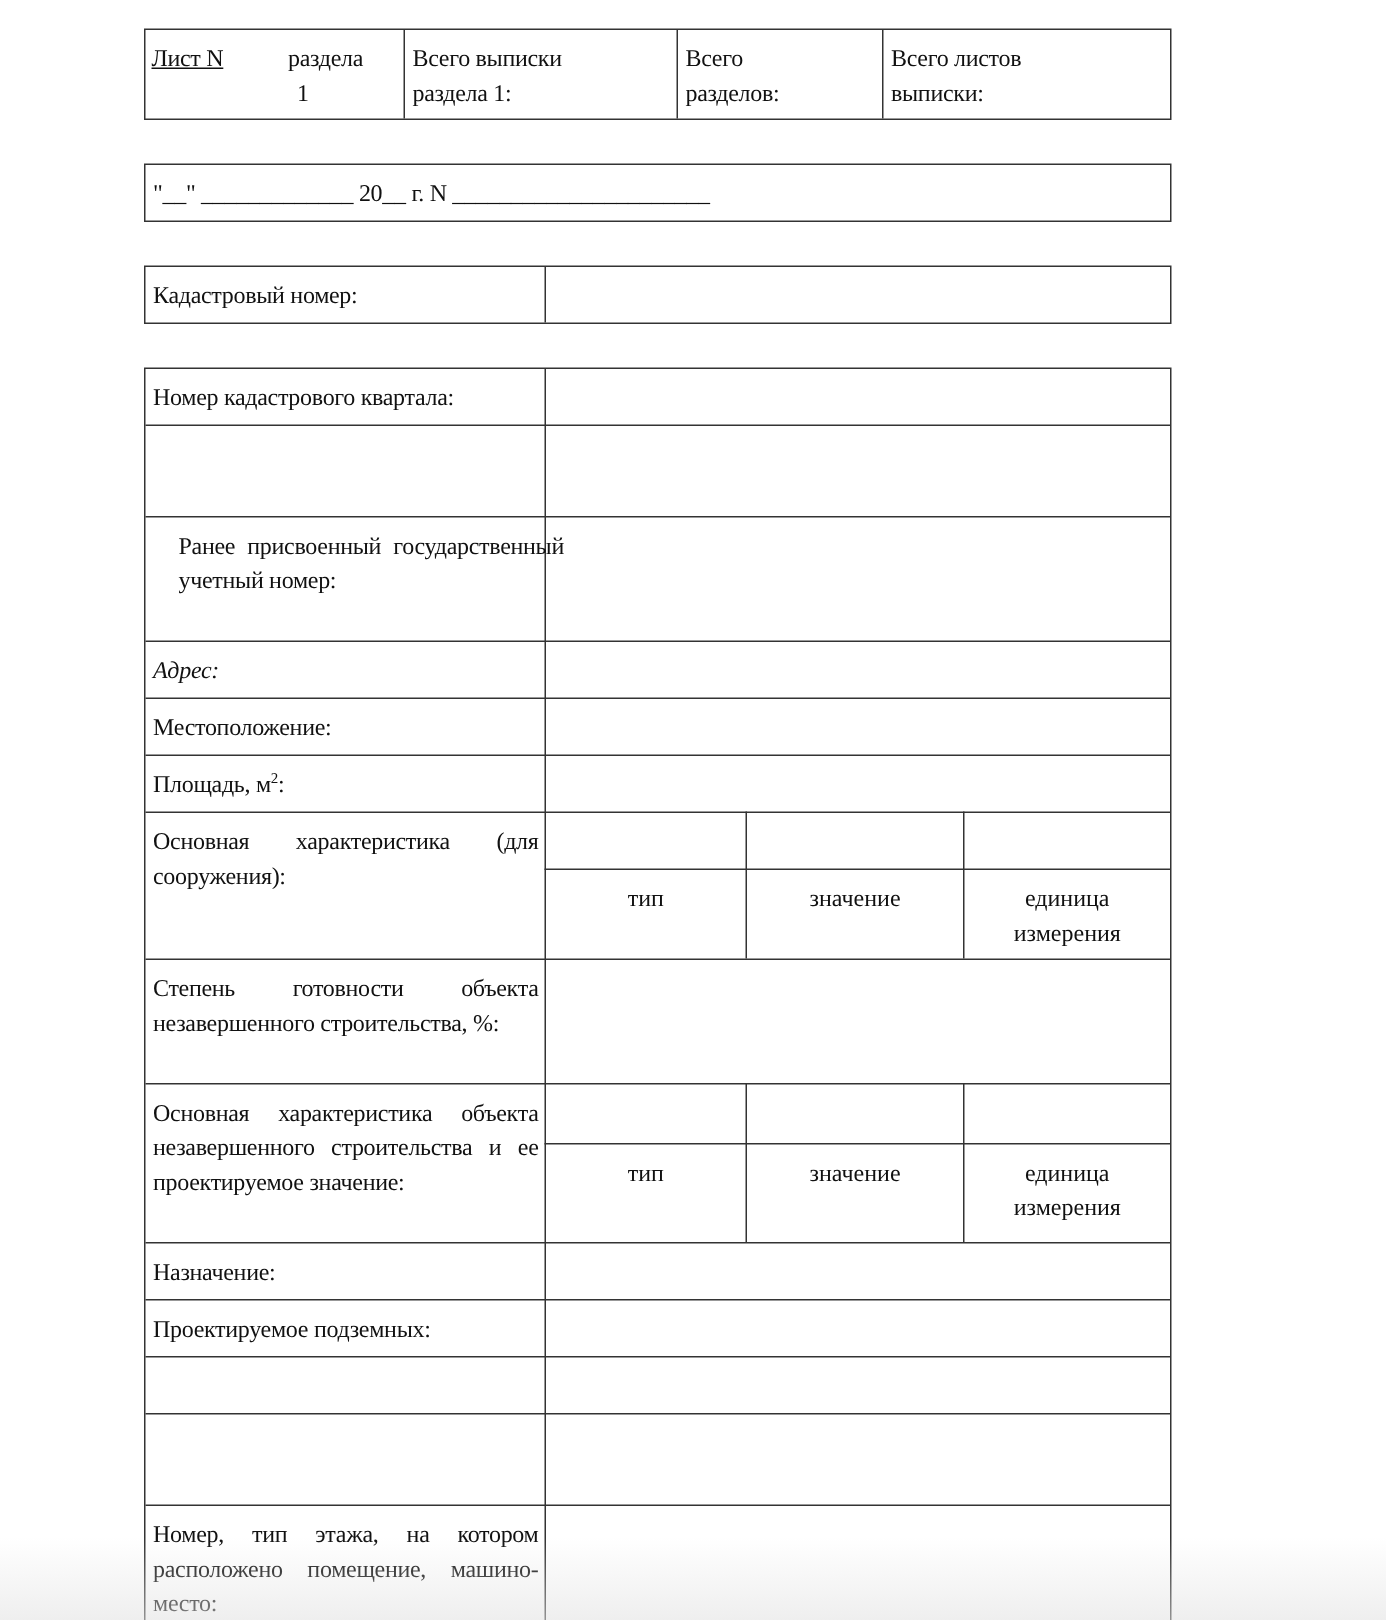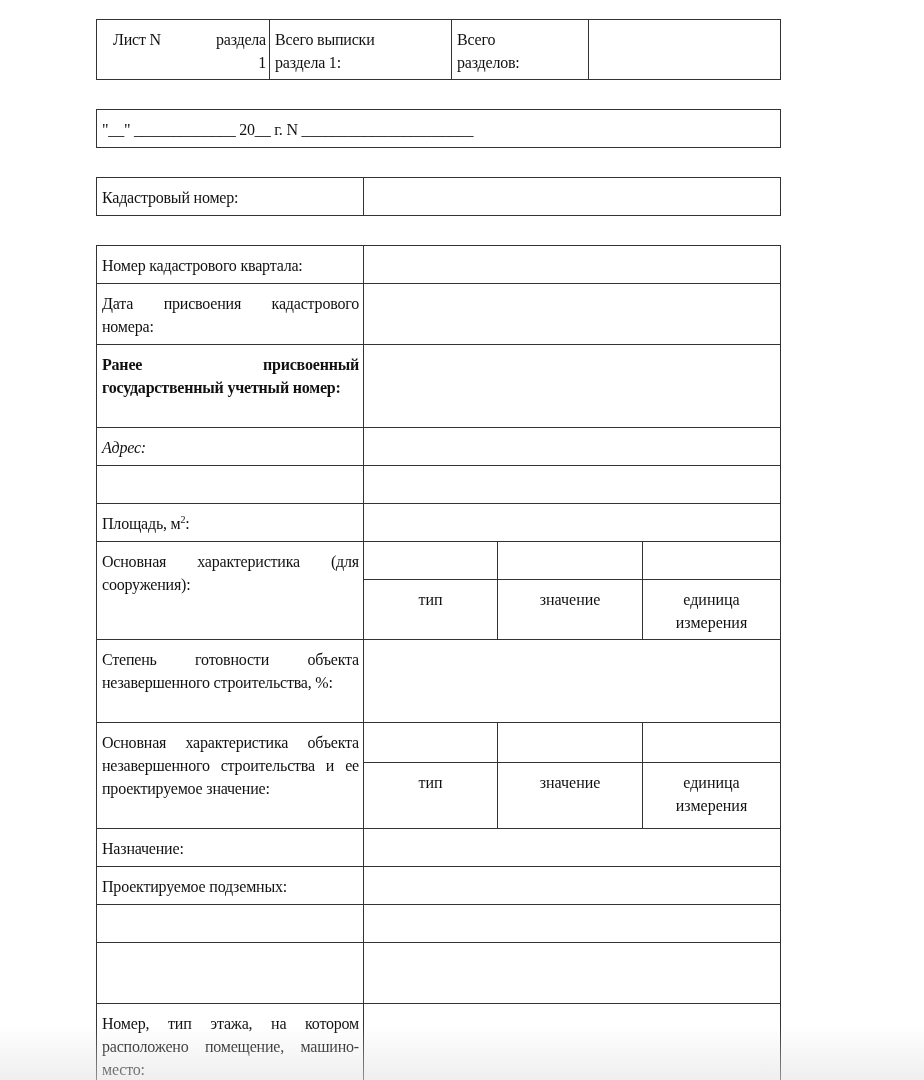--- a/index.html
+++ b/index.html
@@ -19,27 +19,28 @@
             pointer-events:none; }
 </style>
 </head>
 <body>
 
 <div class="tbl" style="left:96px;top:19px;width:685px;height:61px;">
   <div class="vline" style="left:172px;top:0;height:59px;"></div>
   <div class="vline" style="left:354px;top:0;height:59px;"></div>
   <div class="vline" style="left:491px;top:0;height:59px;"></div>
 
-  <div class="cell" style="left:12px;top:2px;width:96px;padding-left:4px;">Лист N</div>
-  <div class="cell" style="left:91px;top:2px;width:82px;padding-left:4px;text-align:right;">
+  <div class="cell" style="left:0;top:2px;width:96px;padding-left:4px;text-decoration:underline;">Лист N</div>
+  <div class="cell" style="left:91px;top:2px;width:82px;padding-left:4px;">
     <div>раздела</div>
     <div style="padding-left:6px;">1</div>
   </div>
   <div class="cell" style="left:173px;top:2px;width:160px;">Всего выписки раздела 1:</div>
   <div class="cell" style="left:355px;top:2px;width:110px;">Всего разделов:</div>
+  <div class="cell" style="left:492px;top:2px;width:150px;">Всего листов выписки:</div>
 </div>
 
 <div class="tbl" style="left:96px;top:109px;width:685px;height:39px;">
   <div class="cell" style="left:0;top:2px;width:600px;white-space:pre;">"__" _____________ 20__ г. N ______________________</div>
 </div>
 
 <div class="tbl" style="left:96px;top:177px;width:685px;height:39px;">
   <div class="vline" style="left:266px;top:0;height:37px;"></div>
   <div class="cell" style="left:0;top:2px;width:266px;">Кадастровый номер:</div>
   <div class="cell" style="left:267px;top:2px;width:416px;height:35px;"></div>
@@ -65,23 +66,23 @@
   <div class="hline" style="left:266px;width:417px;top:516px;"></div>
   <div class="vline" style="left:400px;top:476px;height:106px;"></div>
   <div class="vline" style="left:545px;top:476px;height:106px;"></div>
   <div class="hline" style="left:0;width:683px;top:582px;"></div>
   <div class="hline" style="left:0;width:683px;top:620px;"></div>
   <div class="hline" style="left:0;width:683px;top:658px;"></div>
   <div class="hline" style="left:0;width:683px;top:696px;"></div>
   <div class="hline" style="left:0;width:683px;top:757px;"></div>
 
   <div class="cell just" style="left:0;top:2px;width:266px;">Номер кадастрового квартала:</div>
-  <div class="cell just" style="left:0;top:40px;width:266px;">Дата присвоения кадастрового номера:</div>
-  <div class="cell just" style="left:0;top:101px;width:266px;font-weight:bold;">Ранее присвоенный государственный учетный номер:</div>
+  <div class="cell just" style="left:17px;top:101px;width:266px;">Ранее присвоенный государственный учетный номер:</div>
   <div class="cell just" style="left:0;top:184px;width:266px;font-style:italic;">Адрес:</div>
+  <div class="cell just" style="left:0;top:222px;width:266px;">Местоположение:</div>
   <div class="cell" style="left:0;top:260px;width:266px;"><span>Площадь, м</span><sup>2</sup><span>:</span></div>
   <div class="cell just" style="left:0;top:396px;width:266px;">Степень готовности объекта незавершенного строительства, %:</div>
   <div class="cell just" style="left:0;top:298px;width:266px;">Основная характеристика (для сооружения):</div>
   <div class="cell just" style="left:0;top:479px;width:266px;">Основная характеристика объекта незавершенного строительства и ее проектируемое значение:</div>
   <div class="cell just" style="left:0;top:585px;width:266px;">Назначение:</div>
   <div class="cell just" style="left:0;top:623px;width:266px;">Проектируемое подземных:</div>
   <div class="cell just" style="left:0;top:760px;width:266px;">Номер, тип этажа, на котором расположено помещение, машино-место:</div>
 
   <div class="cell" style="left:267px;top:0;width:416px;height:37px;"></div>
   <div class="cell" style="left:267px;top:38px;width:416px;height:60px;"></div>

